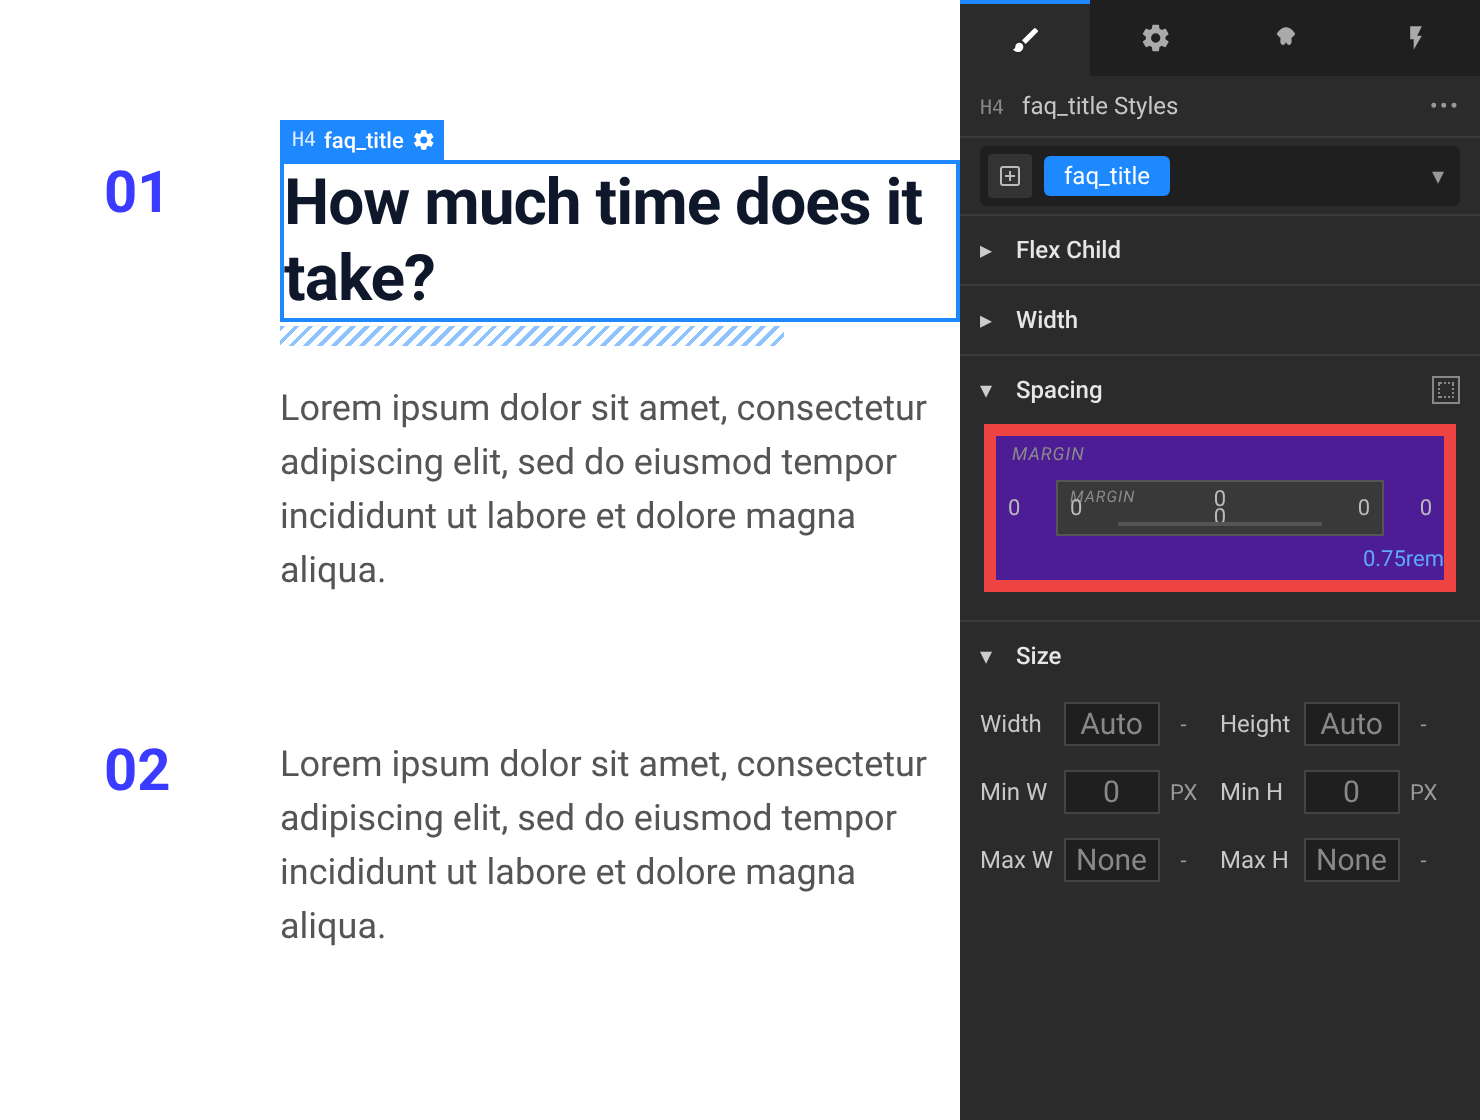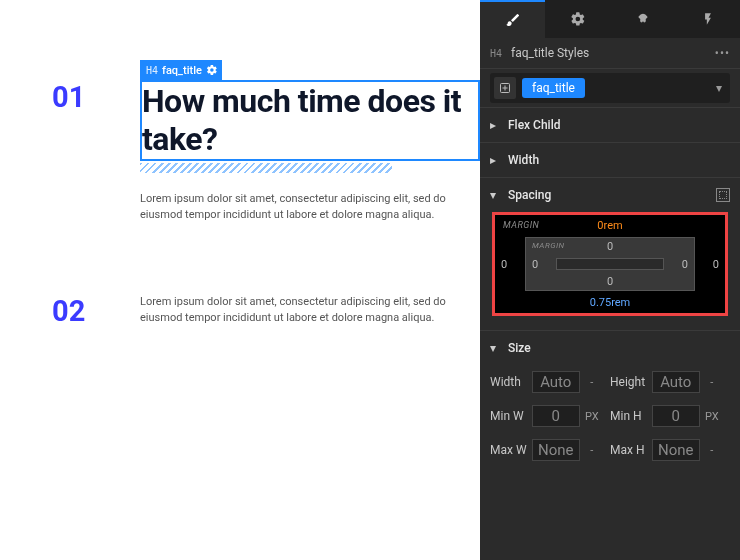--- a/index.html
+++ b/index.html
@@ -2,21 +2,21 @@
 <html><head>
 <meta charset="utf-8">
 <style>
 *{box-sizing:border-box;margin:0;padding:0;font-family:-apple-system,BlinkMacSystemFont,"Segoe UI",Roboto,Arial,sans-serif}
 body{width:740px;height:560px;overflow:hidden;background:#fff;position:relative}
 .canvas{position:absolute;left:0;top:0;width:480px;height:560px;padding:80px 0 0 52px}
 .faq{margin-bottom:70px}
 .faq-num{position:absolute;left:52px;font-size:29px;font-weight:700;color:#3b3bff}
 .faq-body{margin-left:88px}
 .faq-title{font-size:32px;font-weight:700;color:#0f172a;line-height:1.2;letter-spacing:-0.5px}
-.faq-text{font-size:11px;color:#555;line-height:1.5;margin-top:18px}
+.faq-text{font-size:18px;color:#555;line-height:1.5;margin-top:18px}
 .sel-outline{position:relative;border:2px solid #1e88ff}
 .sel-tag{position:absolute;top:-22px;left:-2px;height:20px;background:#1e88ff;color:#fff;font-size:11px;font-weight:500;display:flex;align-items:center;padding:0 4px 0 6px;white-space:nowrap}
 .sel-tag .h4{font-family:monospace;font-size:10px;opacity:.85;margin-right:4px}
 .sel-tag .gear{margin-left:4px;display:inline-flex}
 .dash-underline{height:10px;background-image:repeating-linear-gradient(135deg,#1e88ff 0,#1e88ff 2px,transparent 2px,transparent 5px);margin:2px 88px 0 88px;opacity:.5}
 .panel{position:absolute;right:0;top:0;width:260px;height:560px;background:#2b2b2b;color:#c7c7c7;font-size:12px;display:flex;flex-direction:column}
 .tabs{display:flex;height:38px;background:#1f1f1f}
 .tab{flex:1;display:flex;align-items:center;justify-content:center;color:#aaa;cursor:pointer}
 .tab.active{background:#2b2b2b;color:#fff;border-top:2px solid #1e88ff}
 .crumb{display:flex;align-items:center;justify-content:space-between;padding:8px 10px;border-bottom:1px solid #3a3a3a}
@@ -28,24 +28,24 @@
 .selbox{display:flex;align-items:center;background:#1f1f1f;margin:4px 10px 4px 10px;padding:4px;border-radius:3px}
 .selbox .state{width:22px;height:22px;display:flex;align-items:center;justify-content:center;background:#333;border-radius:2px;margin-right:6px;cursor:pointer;color:#bbb}
 .selbox .cls{background:#1e88ff;color:#fff;padding:3px 10px;border-radius:3px;font-size:12px}
 .selbox .chev{margin-left:auto;color:#999;cursor:pointer;padding:0 4px}
 .count{padding:4px 10px 10px 12px;color:#888;font-size:11px}
 .section{border-top:1px solid #3a3a3a}
 .sec-head{display:flex;align-items:center;padding:10px 10px;cursor:pointer;color:#e6e6e6;font-weight:500}
 .sec-head .tri{width:10px;margin-right:8px;color:#ccc}
 .sec-head .extra{margin-left:auto;display:flex;align-items:center}
 .spacing-body{padding:0 12px 14px 12px}
-.boxmodel{position:relative;height:104px;border:3px solid #ef4444;background:#000000;padding:22px 30px}
+.boxmodel{position:relative;height:84px;border:6px solid #ef4444;background:#4c1d95;padding:22px 30px}
 .margin-lbl{position:absolute;top:5px;left:8px;font-size:9px;letter-spacing:.5px;color:#8a8a8a;font-style:italic}
 .m-top{position:absolute;top:4px;left:0;right:0;text-align:center;color:#ff8c1a;font-size:11px}
-.m-bot{position:absolute;bottom:4px;left:0;right:0;text-align:center;color:#5fa7ff;font-size:11px}
+.m-bot{position:absolute;bottom:4px;left:0;right:0;text-align:right;color:#5fa7ff;font-size:11px}
 .m-left{position:absolute;left:6px;top:50%;transform:translateY(-50%);font-size:11px;color:#bbb}
 .m-right{position:absolute;right:6px;top:50%;transform:translateY(-50%);font-size:11px;color:#bbb}
 .padbox{position:relative;height:100%;border:1px solid #555;background:#393939}
 .padding-lbl{position:absolute;top:3px;left:6px;font-size:8px;letter-spacing:.5px;color:#8a8a8a;font-style:italic}
 .p-top{position:absolute;top:2px;left:0;right:0;text-align:center;font-size:11px;color:#bbb}
 .p-bot{position:absolute;bottom:2px;left:0;right:0;text-align:center;font-size:11px;color:#bbb}
 .p-left{position:absolute;left:6px;top:50%;transform:translateY(-50%);font-size:11px;color:#bbb}
 .p-right{position:absolute;right:6px;top:50%;transform:translateY(-50%);font-size:11px;color:#bbb}
 .inner{position:absolute;left:30px;right:30px;top:20px;bottom:20px;background:#2a2a2a;border:1px solid #555}
 .size-body{padding:0 10px}
@@ -156,21 +156,20 @@
     <div class="sec-head">
       <span class="tri">▾</span>
       <span>Spacing</span>
       <span class="extra">
           <span class="boxicon"></span>
         </span>
     </div>
     <div class="spacing-body">
       <div class="boxmodel">
         <span class="margin-lbl">MARGIN</span>
-        <span class="m-top">0rem</span>
         <span class="m-bot">0.75rem</span>
         <span class="m-left">0</span>
         <span class="m-right">0</span>
         <div class="padbox">
           <span class="padding-lbl">MARGIN</span>
           <span class="p-top">0</span>
           <span class="p-bot">0</span>
           <span class="p-left">0</span>
           <span class="p-right">0</span>
           <div class="inner"></div>

